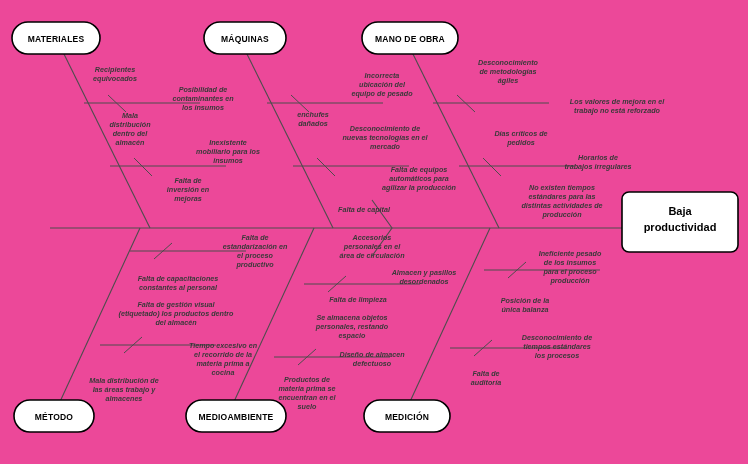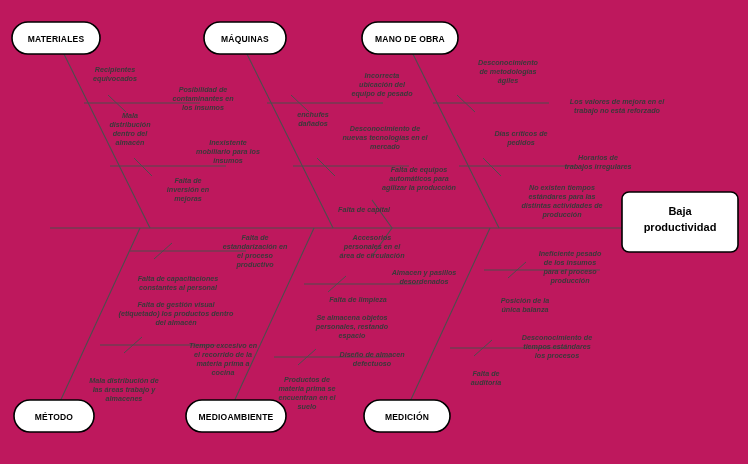--- a/index.html
+++ b/index.html
@@ -7,21 +7,21 @@
     padding: 0;
     background: #ffffff;
   }
   body {
     font-family: "Liberation Sans", sans-serif;
   }
   #diagram-root {
     position: relative;
     width: 748px;
     height: 464px;
-    background: #be185d;
+    background: #ec4899;
     overflow: hidden;
   }
   #fishbone-svg {
     position: absolute;
     left: 0;
     top: 0;
     width: 748px;
     height: 464px;
   }
   .cat-label {

